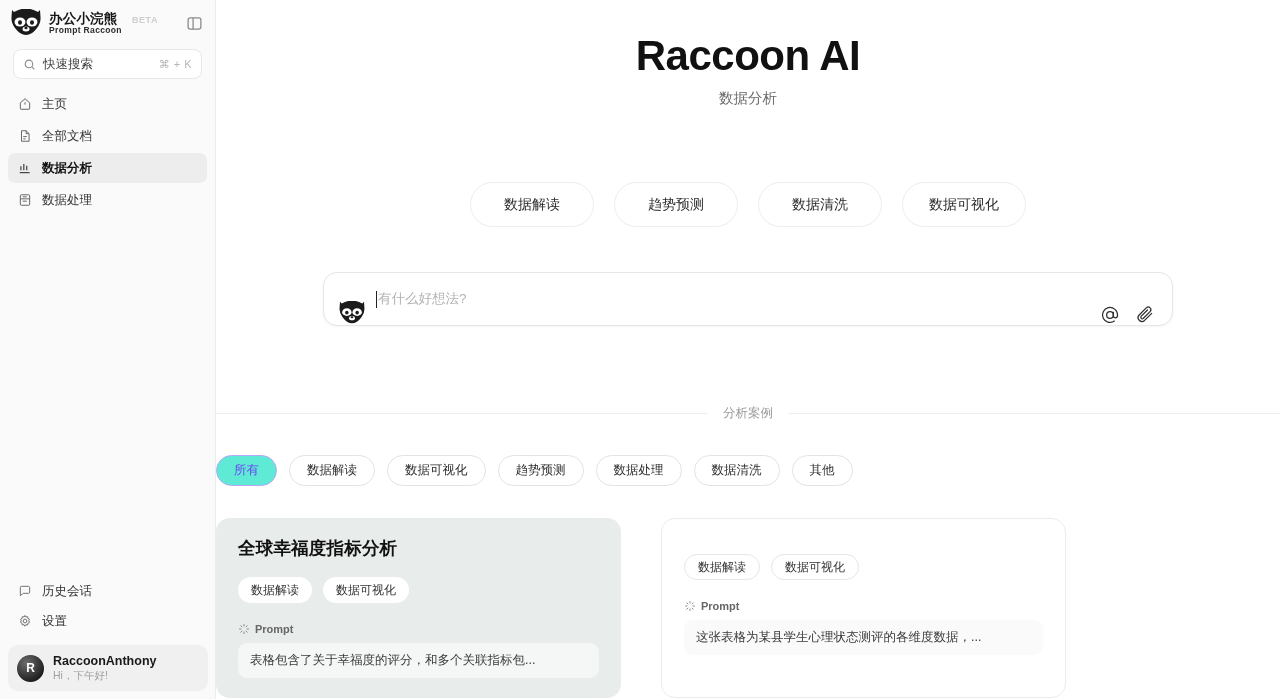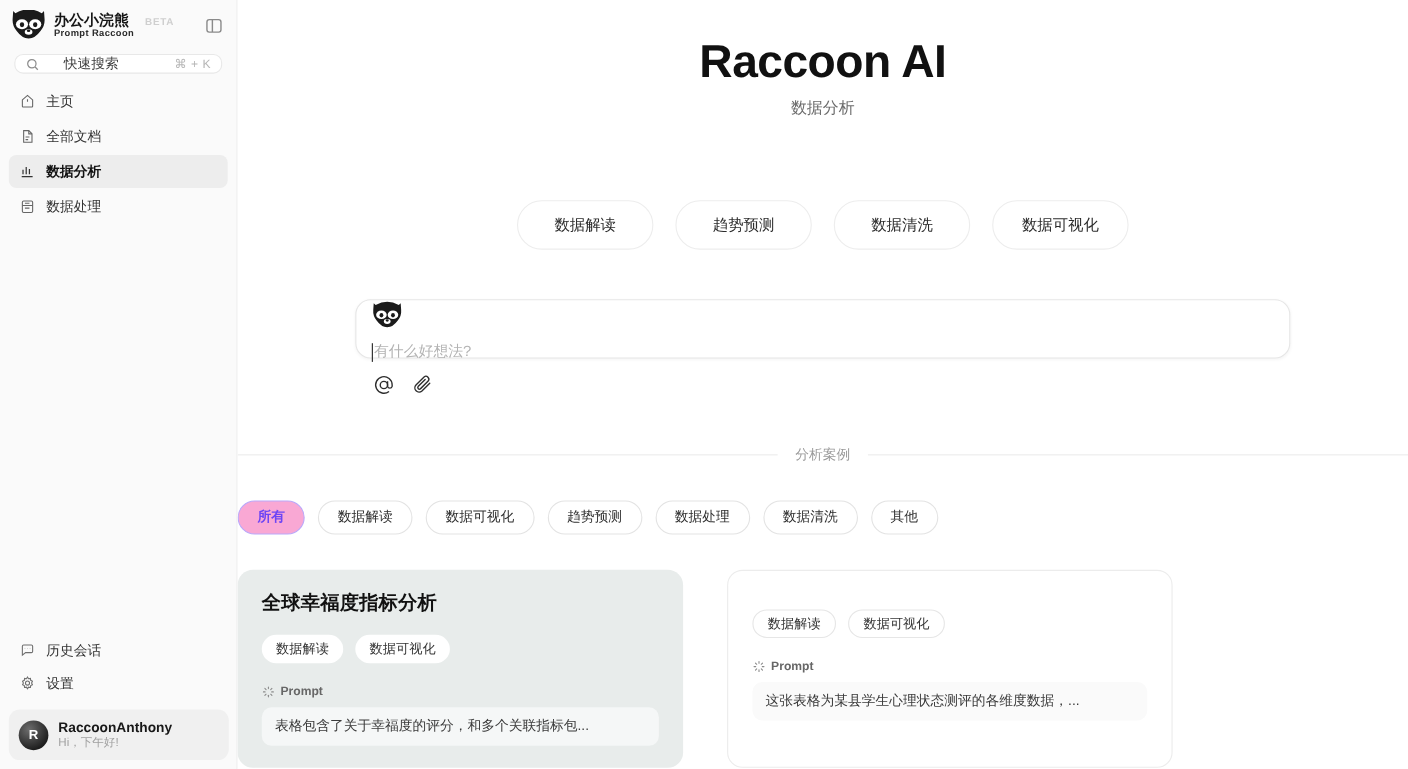--- a/index.html
+++ b/index.html
@@ -29,27 +29,27 @@
   }
   .logo { width: 32px; height: 28px; flex: 0 0 32px; display:block; }
   .brand-text { display: flex; flex-direction: column; line-height: 1.12; }
   .brand-cn { font-size: 13.5px; font-weight: bold; color: #151515; letter-spacing: .2px; }
   .brand-en { font-size: 8.5px; font-weight: bold; color: #2b2b2b; letter-spacing: .35px; }
   .beta { font-size: 9px; color: #cfcfcf; font-weight: bold; letter-spacing: .6px; margin-left: 3px; margin-top: -6px; align-self: center; }
   .panel-toggle { margin-left: auto; width: 22px; height: 22px; display: flex; align-items: center; justify-content: center; cursor: pointer; border-radius: 5px; }
 
   .search-box {
     margin: 6px 13px 0 13px;
-    height: 18px;
+    height: 30px;
     background: #ffffff;
     border: 1px solid #e8e8e8;
     border-radius: 8px;
     display: flex; align-items: center;
     padding: 0 9px;
-    gap: 22px;
+    gap: 7px;
     cursor: text;
   }
   .search-placeholder { font-size: 12.5px; color: #3f3f3f; flex: 1; }
   .search-kbd { font-size: 11px; color: #b6b6b6; letter-spacing: .5px; }
 
   .nav { margin-top: 10px; padding: 0 8px; display: flex; flex-direction: column; gap: 2px; }
   .nav-item {
     display: flex; align-items: center; gap: 10px;
     height: 30px; padding: 0 9px;
     border-radius: 7px;
@@ -102,24 +102,23 @@
     cursor: pointer;
   }
 
   .composer {
     margin: 45px auto 0 auto;
     width: 850px; height: 54px;
     background: #fff;
     border: 1px solid #e6e6e6;
     border-radius: 14px;
     box-shadow: 0 1px 3px rgba(0,0,0,0.045);
-    display: flex; align-items: flex-start;
+    display: flex; align-items: flex-end;
     padding: 0 17px 0 14px;
     gap: 10px;
-    flex-direction: column;
   }
   .composer-ava { width: 28px; height: 24px; flex: 0 0 28px; }
   .composer-input-wrap { flex: 1; display: flex; align-items: center; position: relative; height: 100%; }
   .caret { width: 1px; height: 17px; background: #222; margin-right: 1px; }
   .composer-ph { font-size: 13.5px; color: #b3b3b3; }
   .composer-actions { display: flex; align-items: center; gap: 14px; }
   .cicon { width: 21px; height: 21px; cursor: pointer; display: flex; align-items: center; justify-content: center; }
 
   .divider-row { margin-top: 79px; display: flex; align-items: center; gap: 16px; padding: 0 0px; }
   .dline { flex: 1; height: 1px; background: #ececec; }
@@ -129,21 +128,21 @@
   .chip {
     height: 31px; border-radius: 16px;
     border: 1px solid #e3e3e3;
     background: #fff;
     display: flex; align-items: center; justify-content: center;
     padding: 0 17px;
     font-size: 12.5px; color: #2e2e2e;
     cursor: pointer; white-space: nowrap;
   }
   .chip.active {
-    background: #f9a8d4; border-color: #b9a8fa; color: #6d45f5; font-weight: bold;
+    background: #5eead4; border-color: #b9a8fa; color: #6d45f5; font-weight: normal;
   }
 
   .cards { display: flex; gap: 40px; margin-top: 32px; }
   .card {
     width: 405px; border-radius: 14px;
     padding: 18px 22px 20px 22px;
     min-height: 161px;
   }
   .card.tinted { background: #e8eceb; }
   .card.plain { background: #ffffff; border: 1px solid #ececec; }

